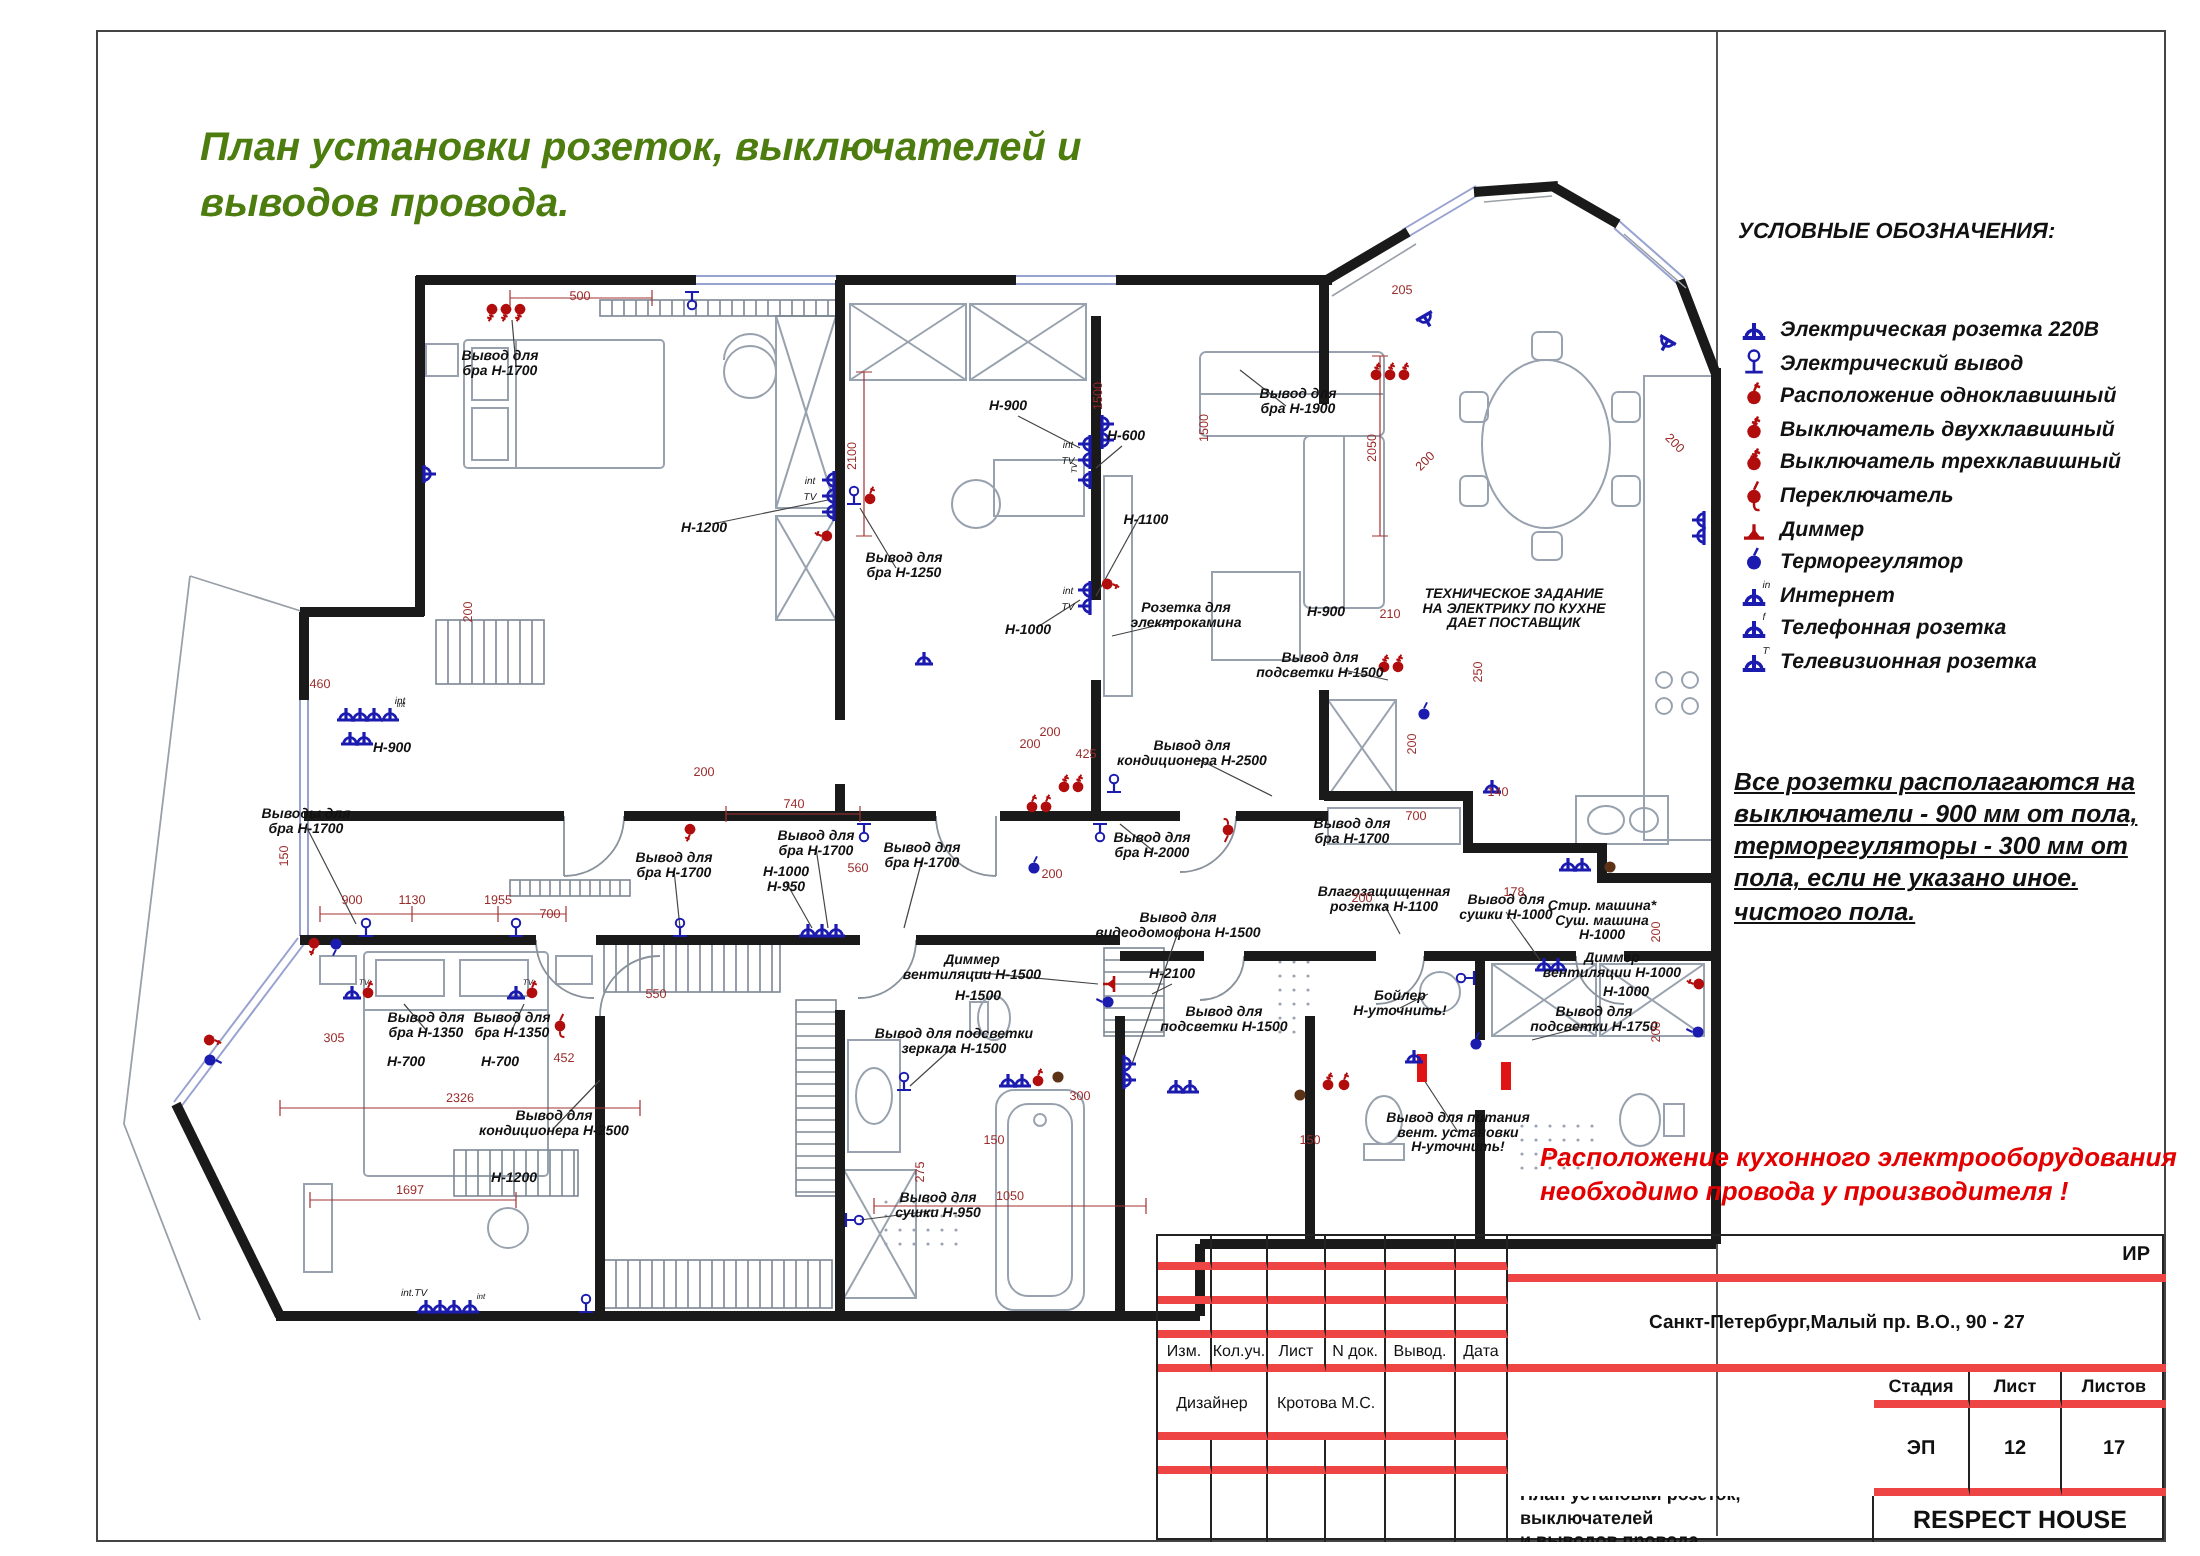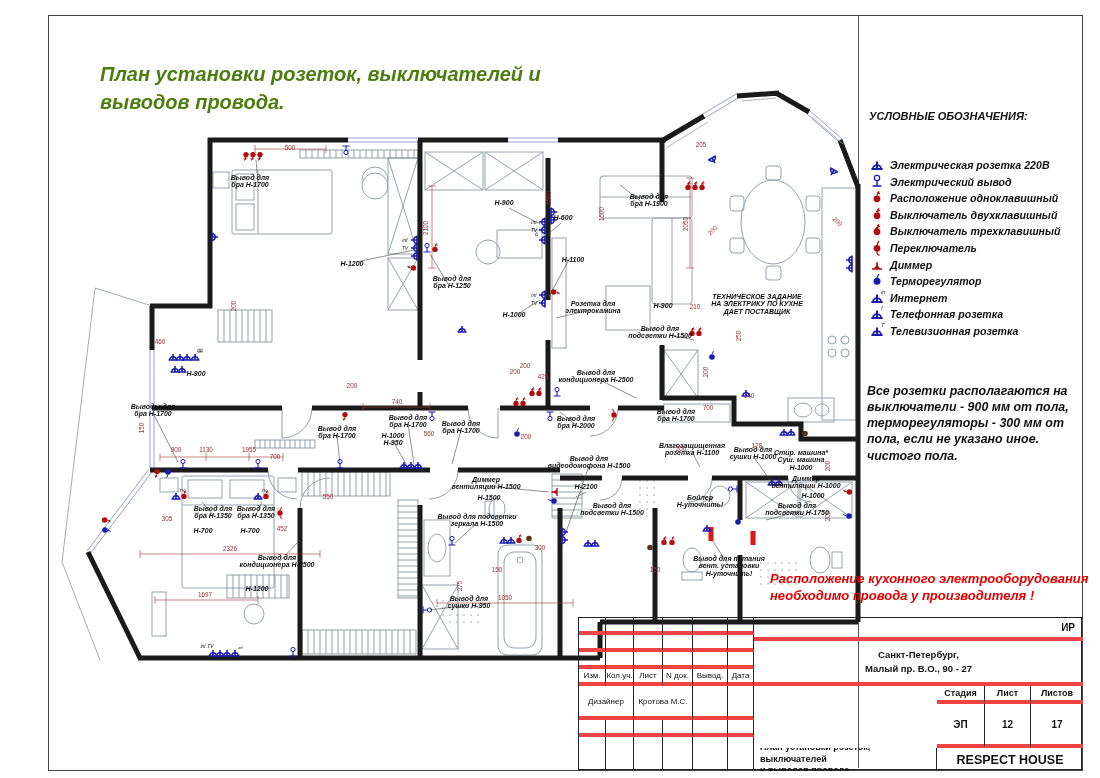--- a/index.html
+++ b/index.html
@@ -9,21 +9,21 @@
        border:1px solid #444;background:#fff;}
   .legend-divider{position:absolute;left:858px;top:16px;width:1px;height:752px;background:#555;}
   .page-title{position:absolute;left:100px;top:61px;font-size:20px;line-height:1.38;
        font-weight:700;font-style:italic;color:#4d7c0f;}
   .legend{position:absolute;left:869px;top:110px;width:208px;}
   .legend-heading{font-size:11px;font-weight:700;font-style:italic;margin-bottom:37px;}
   .legend-row{display:flex;align-items:center;margin-bottom:4.6px;height:12px;}
   .legend-row svg{flex:0 0 16px;margin-right:5px;}
   .legend-label{font-size:10.6px;font-weight:700;font-style:italic;white-space:nowrap;}
   .notes{position:absolute;left:867px;top:383px;width:212px;
-       font-size:12.4px;line-height:1.3;font-weight:700;font-style:italic;}
+       font-size:12.4px;line-height:1.3;font-weight:700;font-style:italic;text-decoration:underline;}
   .warning{position:absolute;left:770px;top:571px;width:320px;
        font-size:13px;line-height:1.3;font-weight:700;font-style:italic;}
   
   .tb{position:absolute;left:578px;top:617px;width:504px;height:153px;
       border:1px solid #222;box-sizing:border-box;font-size:9px;}
   .tb .cell{position:absolute;box-sizing:border-box;border-right:1px solid #222;border-bottom:4px solid #ef4444;
       display:flex;align-items:center;justify-content:center;text-align:center;overflow:hidden;}
   .tb .noborder-r{border-right:none;}
   .tb .noborder-b{border-bottom:none;}
   .tb .small{font-size:8px;}
@@ -1047,21 +1047,21 @@
   <div class="cell" style="left:114px;top:102px;width:35px;height:17px;"></div>
   <div class="cell" style="left:149px;top:102px;width:26px;height:17px;"></div>
   <div class="cell noborder-b" style="left:0;top:119px;width:27px;height:34px;"></div>
   <div class="cell noborder-b" style="left:27px;top:119px;width:28px;height:34px;"></div>
   <div class="cell noborder-b" style="left:55px;top:119px;width:29px;height:34px;"></div>
   <div class="cell noborder-b" style="left:84px;top:119px;width:30px;height:34px;"></div>
   <div class="cell noborder-b" style="left:114px;top:119px;width:35px;height:34px;"></div>
   <div class="cell noborder-b" style="left:149px;top:119px;width:26px;height:34px;"></div>
 
   <div class="cell noborder-r bold" style="left:175px;top:0;width:329px;height:23px;justify-content:flex-end;padding-right:8px;font-size:10px;">ИР</div>
-  <div class="cell noborder-r" style="left:175px;top:23px;width:329px;height:45px;flex-direction:column;font-weight:700;font-size:9.5px;line-height:1.4;">
+  <div class="cell noborder-r" style="left:175px;top:23px;width:329px;height:45px;flex-direction:row;font-weight:700;font-size:9.5px;line-height:1.4;">
     <span>Санкт-Петербург,</span>
     <span>Малый пр. В.О., 90 - 27</span>
   </div>
   <div class="cell bold" style="left:358px;top:68px;width:48px;height:18px;">Стадия</div>
   <div class="cell bold" style="left:406px;top:68px;width:46px;height:18px;">Лист</div>
   <div class="cell noborder-r bold" style="left:452px;top:68px;width:52px;height:18px;">Листов</div>
   <div class="cell bold" style="left:358px;top:86px;width:48px;height:44px;font-size:10px;">ЭП</div>
   <div class="cell bold" style="left:406px;top:86px;width:46px;height:44px;font-size:10px;">12</div>
   <div class="cell noborder-r bold" style="left:452px;top:86px;width:52px;height:44px;font-size:10px;">17</div>
   <div class="cell noborder-b bold" style="left:175px;top:130px;width:183px;height:23px;flex-direction:column;font-size:9px;line-height:1.3;align-items:flex-start;padding-left:6px;text-align:left;">

